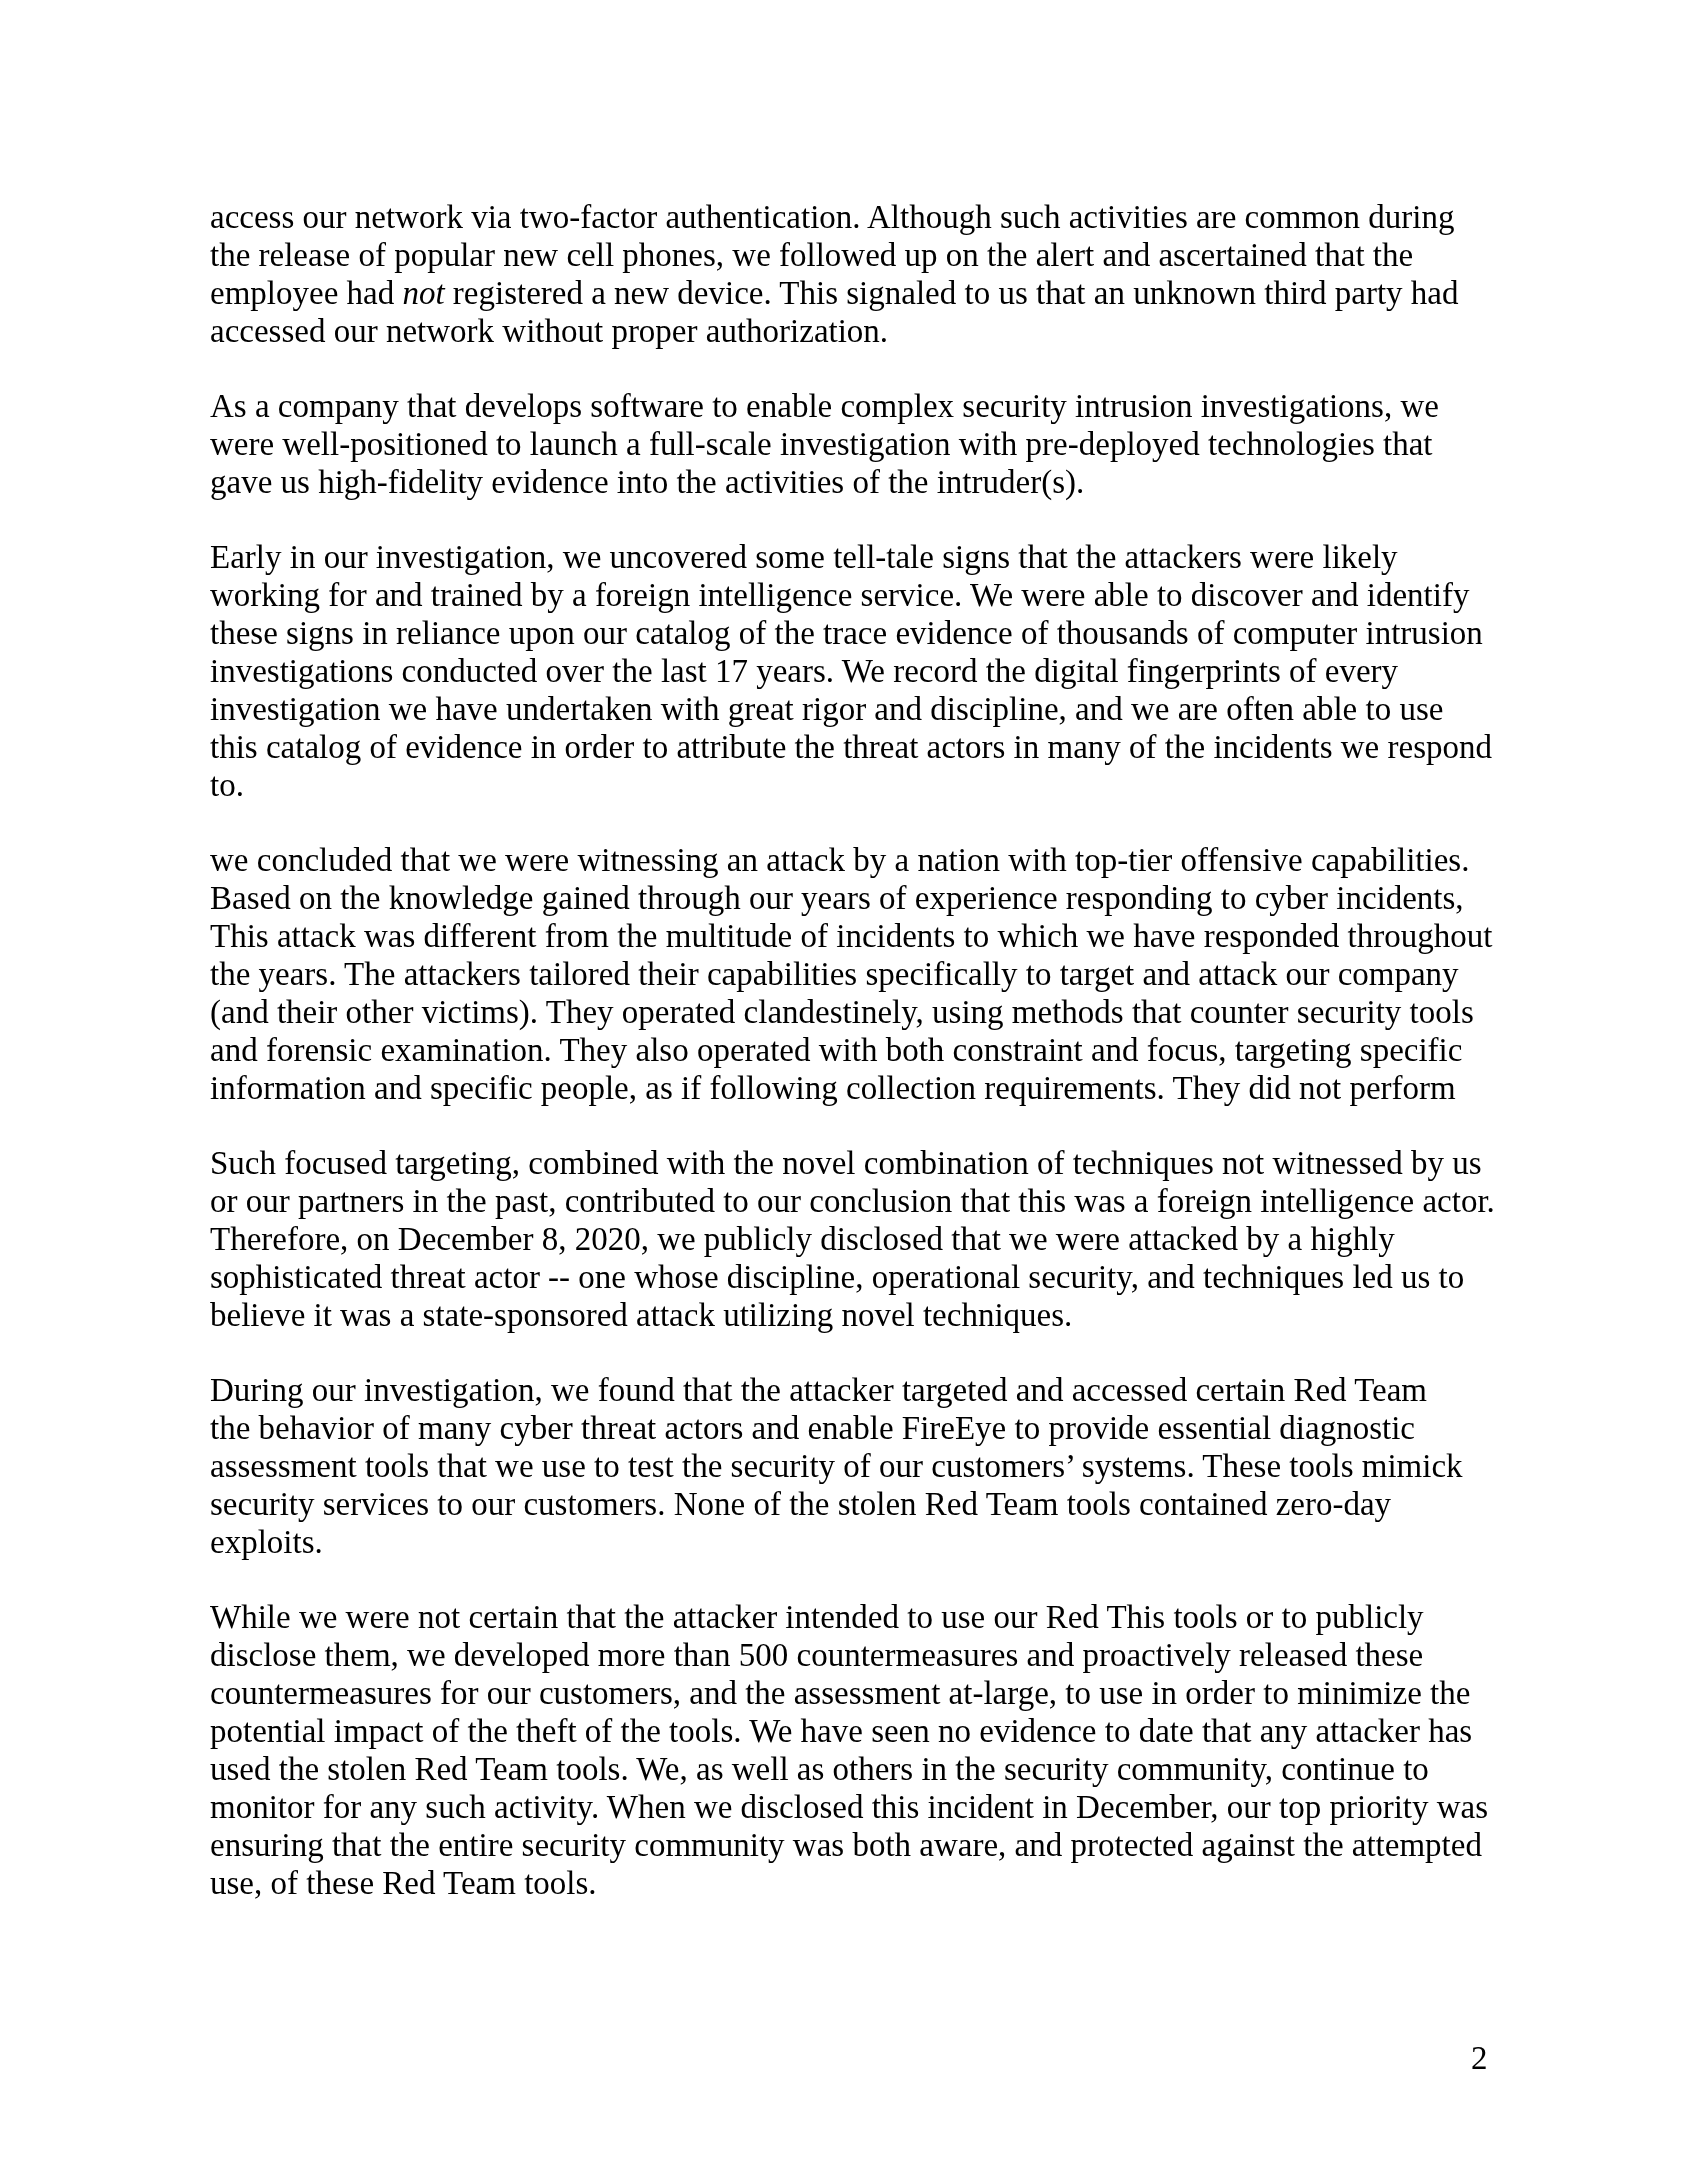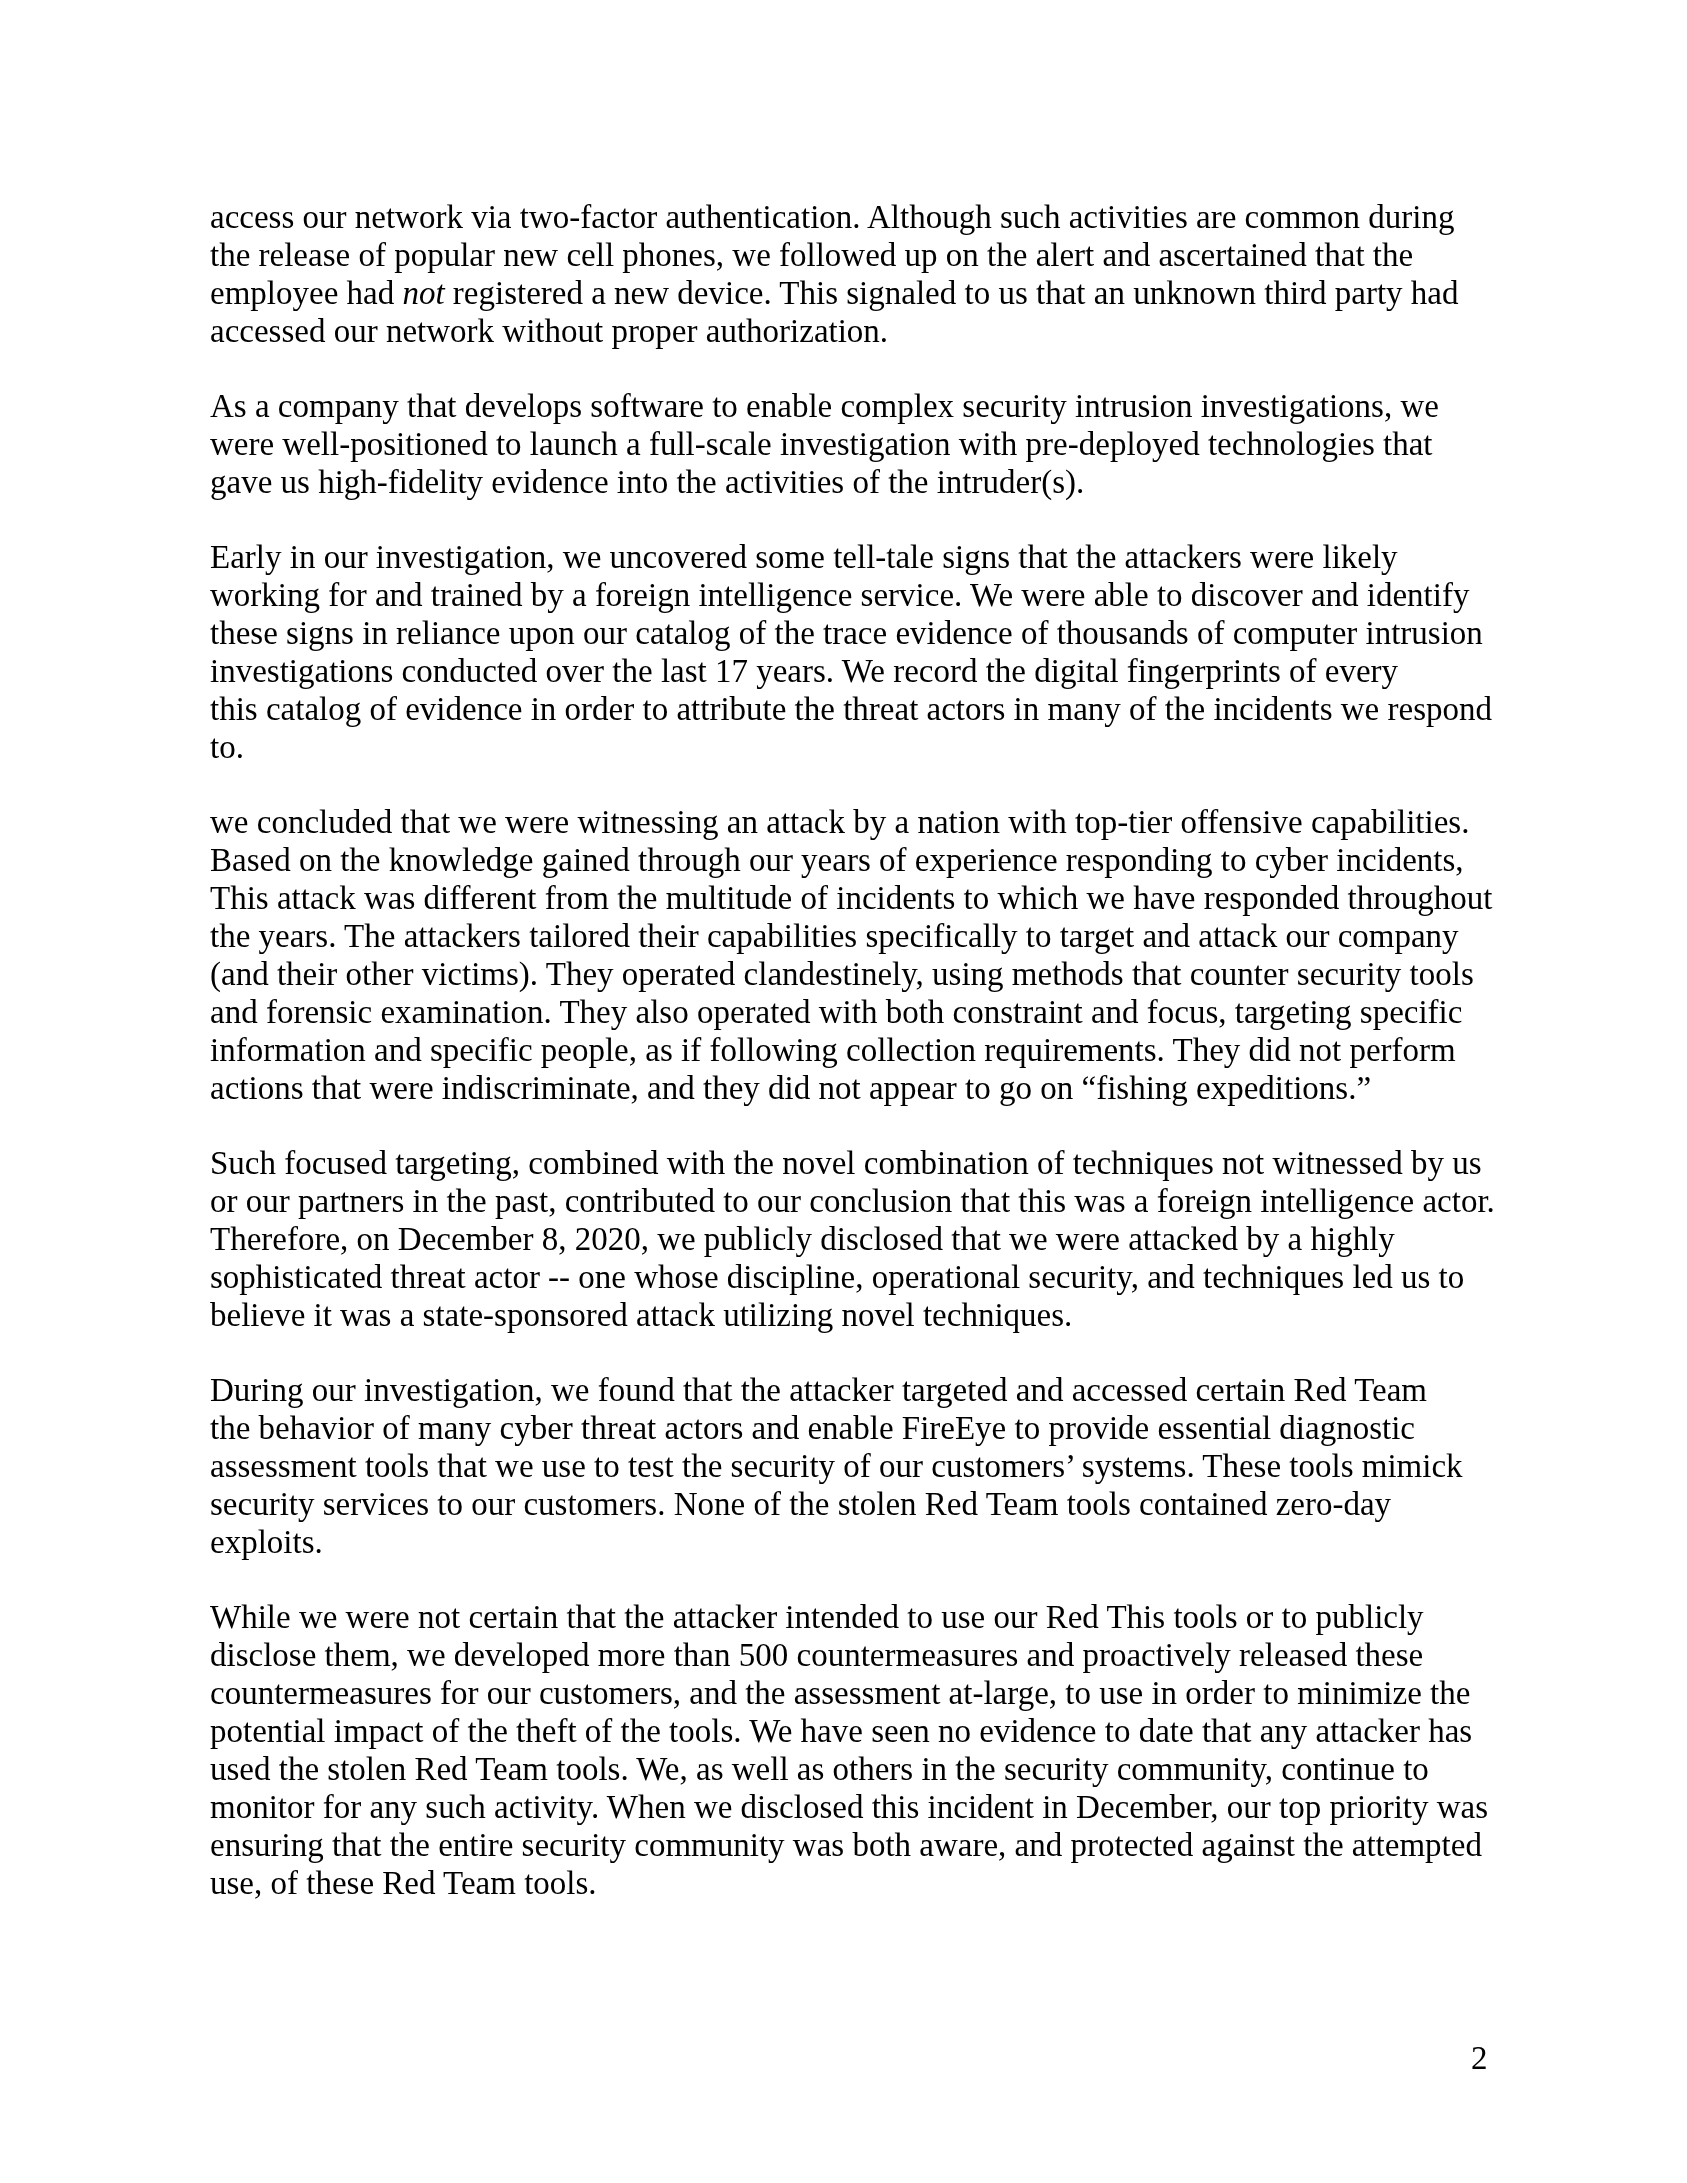--- a/index.html
+++ b/index.html
@@ -68,33 +68,33 @@
       <span class="line">As a company that develops software to enable complex security intrusion investigations, we</span>
       <span class="line">were well-positioned to launch a full-scale investigation with pre-deployed technologies that</span>
       <span class="line">gave us high-fidelity evidence into the activities of the intruder(s).</span>
     </p>
 
     <p class="para">
       <span class="line">Early in our investigation, we uncovered some tell-tale signs that the attackers were likely</span>
       <span class="line">working for and trained by a foreign intelligence service. We were able to discover and identify</span>
       <span class="line">these signs in reliance upon our catalog of the trace evidence of thousands of computer intrusion</span>
       <span class="line">investigations conducted over the last 17 years. We record the digital fingerprints of every</span>
+      <span class="line">investigation we have undertaken with great rigor and discipline, and we are often able to use</span>
       <span class="line">this catalog of evidence in order to attribute the threat actors in many of the incidents we respond</span>
       <span class="line">to.</span>
     </p>
 
     <p class="para">
       <span class="line">we concluded that we were witnessing an attack by a nation with top-tier offensive capabilities.</span>
       <span class="line">Based on the knowledge gained through our years of experience responding to cyber incidents,</span>
       <span class="line">This attack was different from the multitude of incidents to which we have responded throughout</span>
       <span class="line">the years. The attackers tailored their capabilities specifically to target and attack our company</span>
       <span class="line">(and their other victims). They operated clandestinely, using methods that counter security tools</span>
       <span class="line">and forensic examination. They also operated with both constraint and focus, targeting specific</span>
       <span class="line">information and specific people, as if following collection requirements. They did not perform</span>
-      <span class="line">actions that were indiscriminate, and they did not appear to go on “fishing expeditions.”</span>
     </p>
 
     <p class="para">
       <span class="line">Such focused targeting, combined with the novel combination of techniques not witnessed by us</span>
       <span class="line">or our partners in the past, contributed to our conclusion that this was a foreign intelligence actor.</span>
       <span class="line">Therefore, on December 8, 2020, we publicly disclosed that we were attacked by a highly</span>
       <span class="line">sophisticated threat actor -- one whose discipline, operational security, and techniques led us to</span>
       <span class="line">believe it was a state-sponsored attack utilizing novel techniques.</span>
     </p>
 

